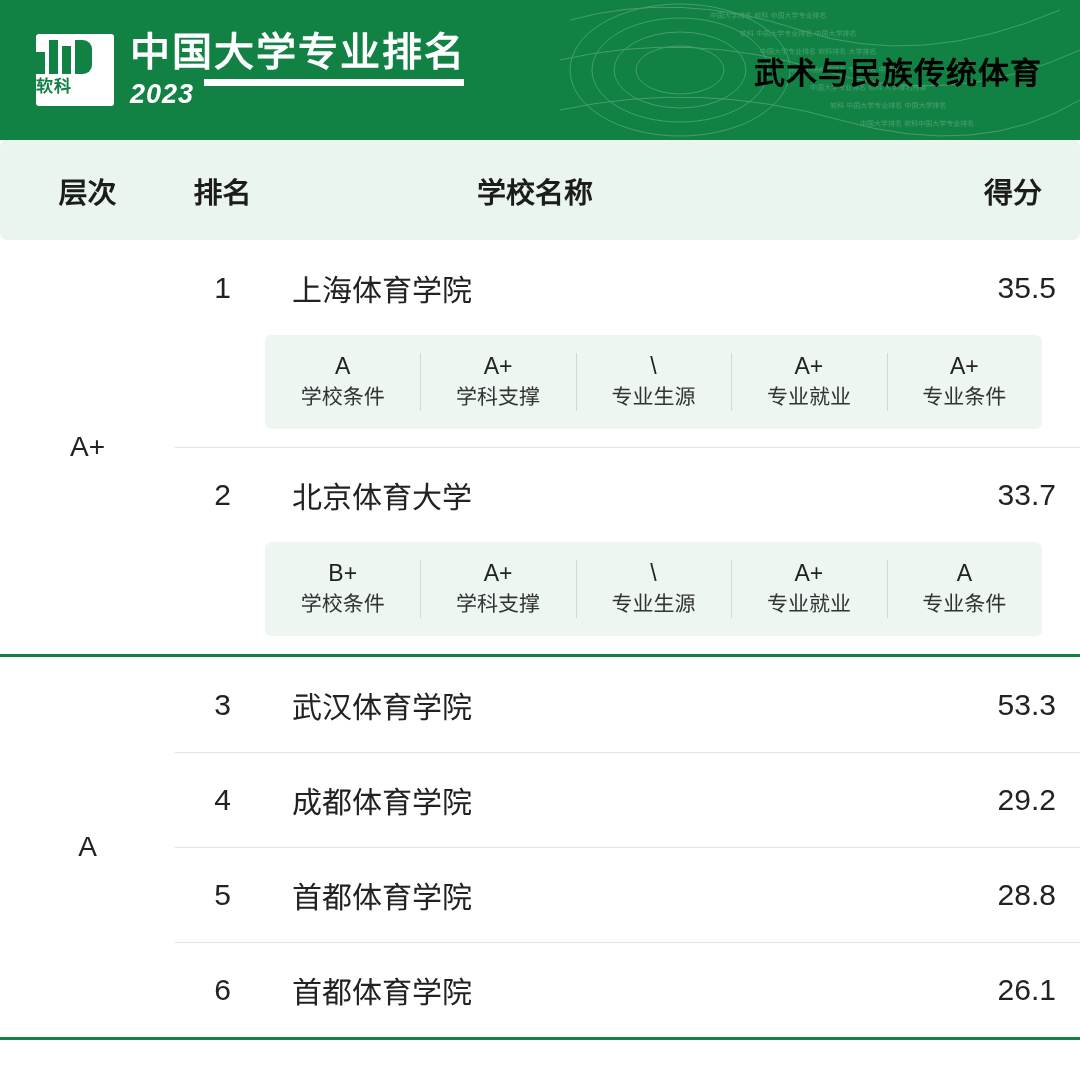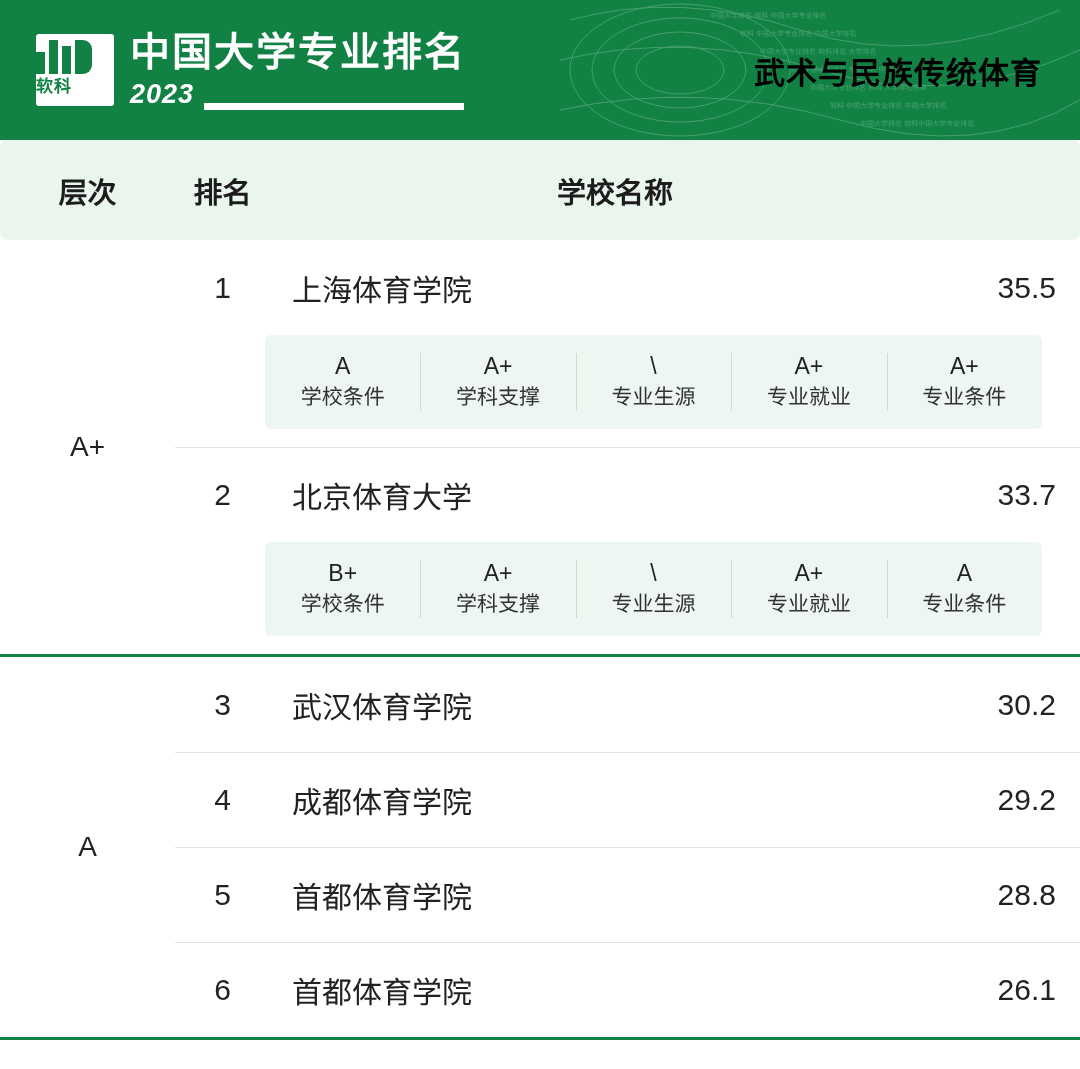--- a/index.html
+++ b/index.html
@@ -78,21 +78,21 @@
     z-index: 2;
   }
   .title-main {
     font-size: 40px;
     font-weight: bold;
     letter-spacing: 2px;
     line-height: 1.05;
   }
   .title-sub {
     display: flex;
-    align-items: flex-end;
+    align-items: flex-start;
     margin-top: 6px;
   }
   .title-year {
     font-size: 27px;
     font-weight: bold;
     font-style: italic;
     letter-spacing: 1px;
   }
   .title-rule {
     height: 7px;
@@ -251,20 +251,21 @@
     </div>
   </div>
 
   <div class="header-right">武术与民族传统体育</div>
 </div>
 
 <div class="table-head">
   <div class="col-tier">层次</div>
   <div class="col-rank">排名</div>
   <div class="col-name">学校名称</div>
+  <div class="col-score">得分</div>
 </div>
 
 <div class="tier-group">
   <div class="tier-label">A+</div>
   <div class="tier-rows">
 
     <div class="row">
       <div class="row-main">
         <div class="cell-rank">1</div>
         <div class="cell-name">上海体育学院</div>
@@ -328,21 +329,21 @@
 </div>
 
 <div class="tier-group">
   <div class="tier-label">A</div>
   <div class="tier-rows">
 
     <div class="row">
       <div class="row-main">
         <div class="cell-rank">3</div>
         <div class="cell-name">武汉体育学院</div>
-        <div class="cell-score">30.2</div>
+        <div class="cell-score">53.3</div>
       </div>
     </div>
 
     <div class="row">
       <div class="row-main">
         <div class="cell-rank">4</div>
         <div class="cell-name">成都体育学院</div>
         <div class="cell-score">29.2</div>
       </div>
     </div>

